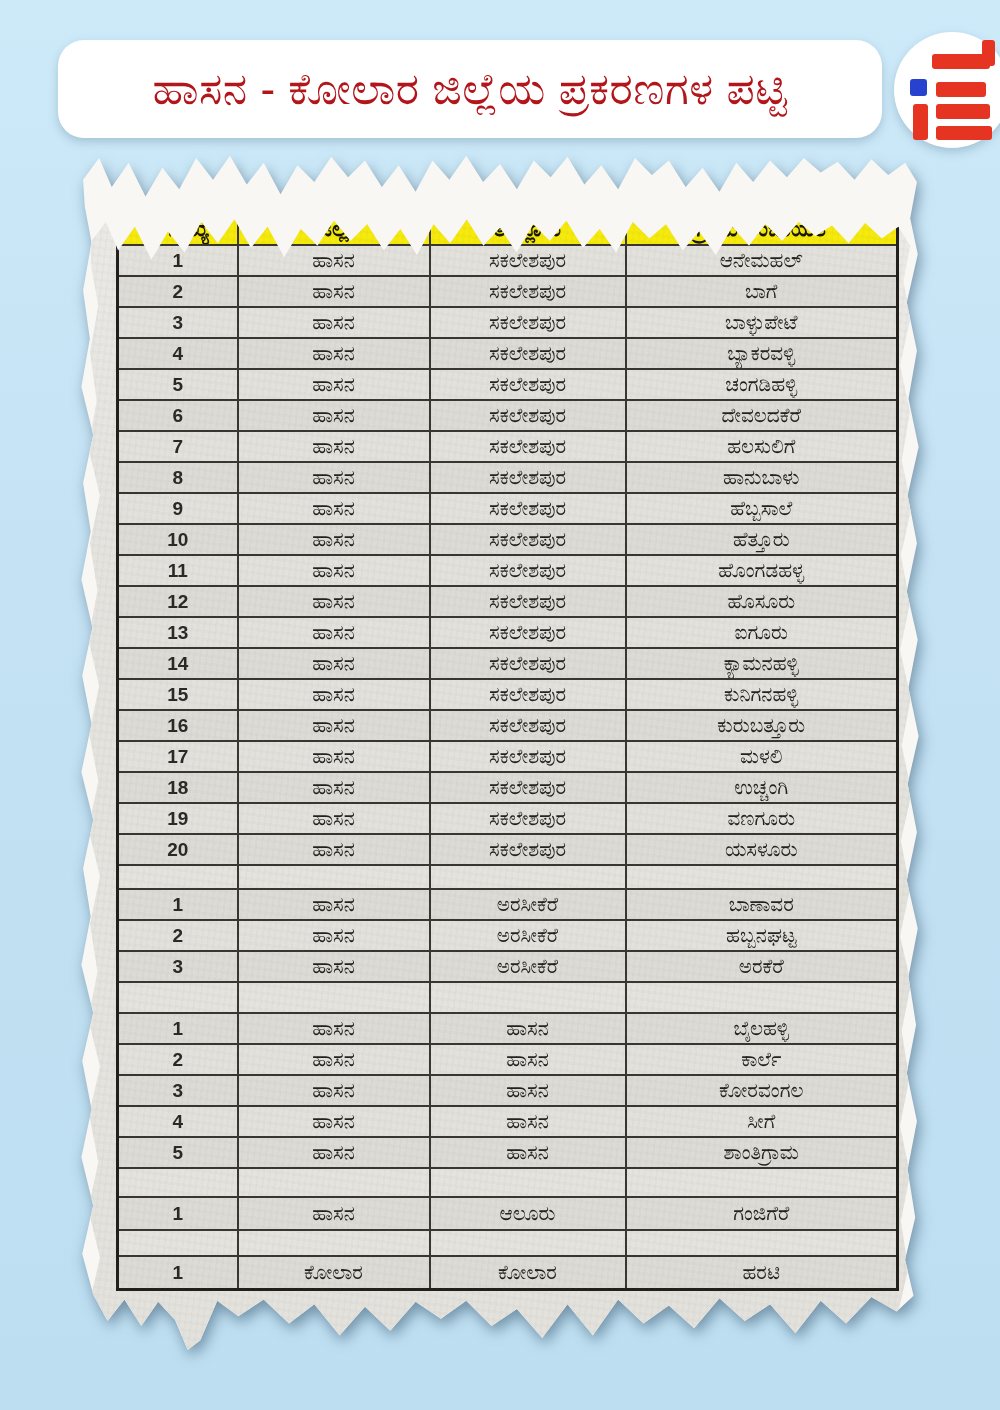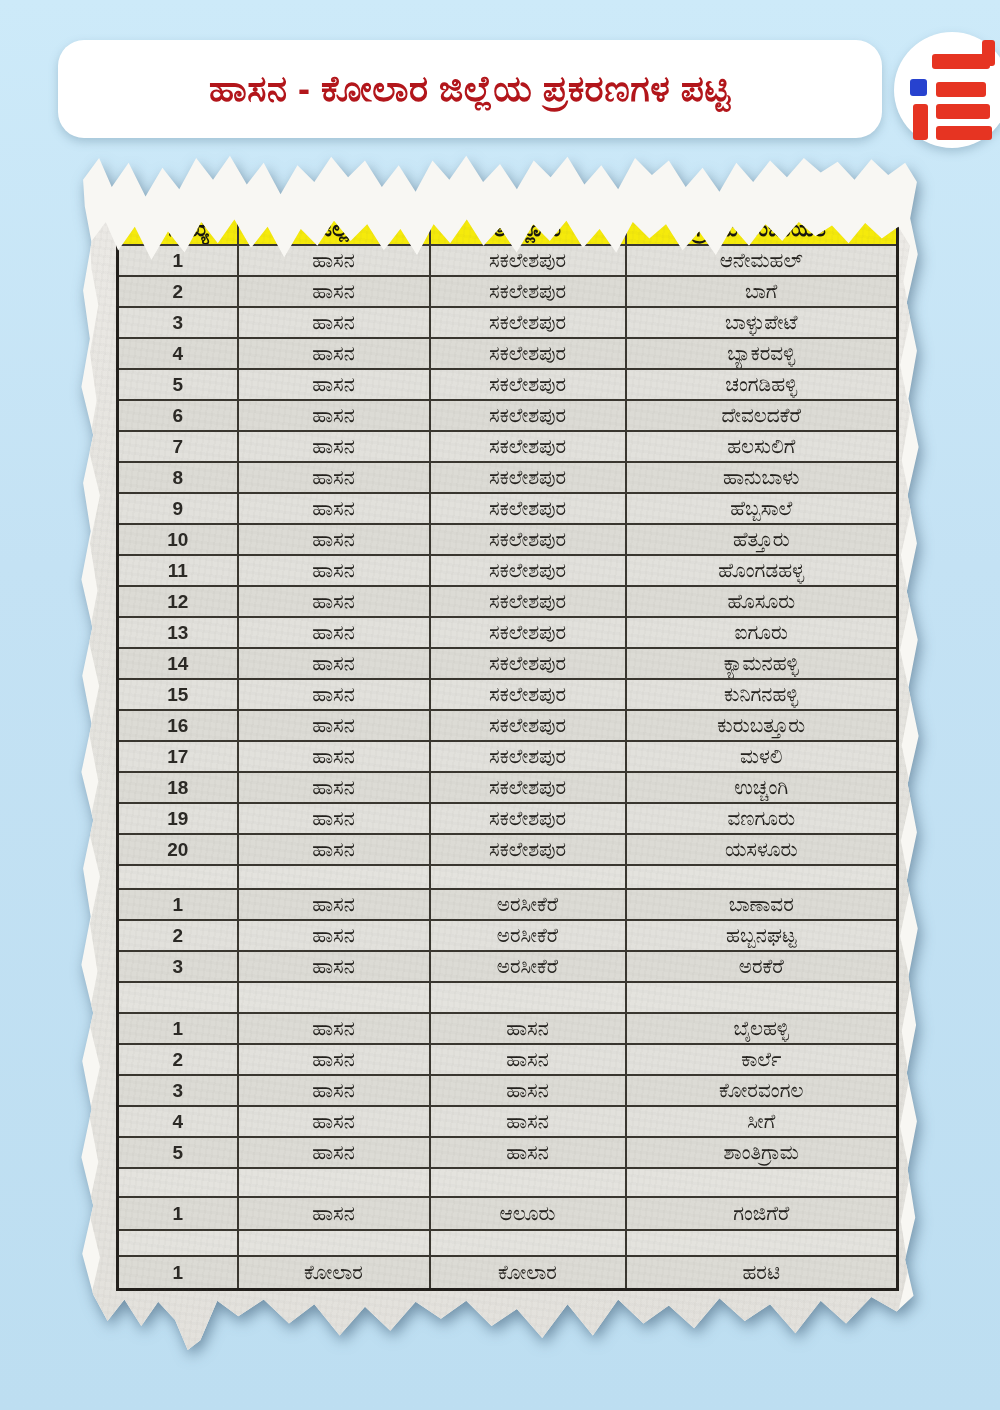--- a/index.html
+++ b/index.html
@@ -14,21 +14,21 @@
   }
 
   
   .banner{
     position:absolute;left:58px;top:40px;width:824px;height:98px;
     background:#ffffff;border-radius:26px;
     box-shadow:0 4px 10px rgba(90,125,150,.35);
     display:flex;align-items:center;justify-content:center;
   }
   .banner-title{
-    color:#b2161b;font-size:36px;font-weight:bold;letter-spacing:.5px;
+    color:#b2161b;font-size:44px;font-weight:normal;letter-spacing:.5px;
     text-align:center;line-height:1.1;padding:0 18px;
   }
 
   
   .logo{
     position:absolute;right:-10px;top:32px;width:116px;height:116px;
     background:#ffffff;border-radius:50%;
     box-shadow:0 4px 10px rgba(90,125,150,.35);
   }
   .logo .bar{position:absolute;background:#e63422;border-radius:3px;}

